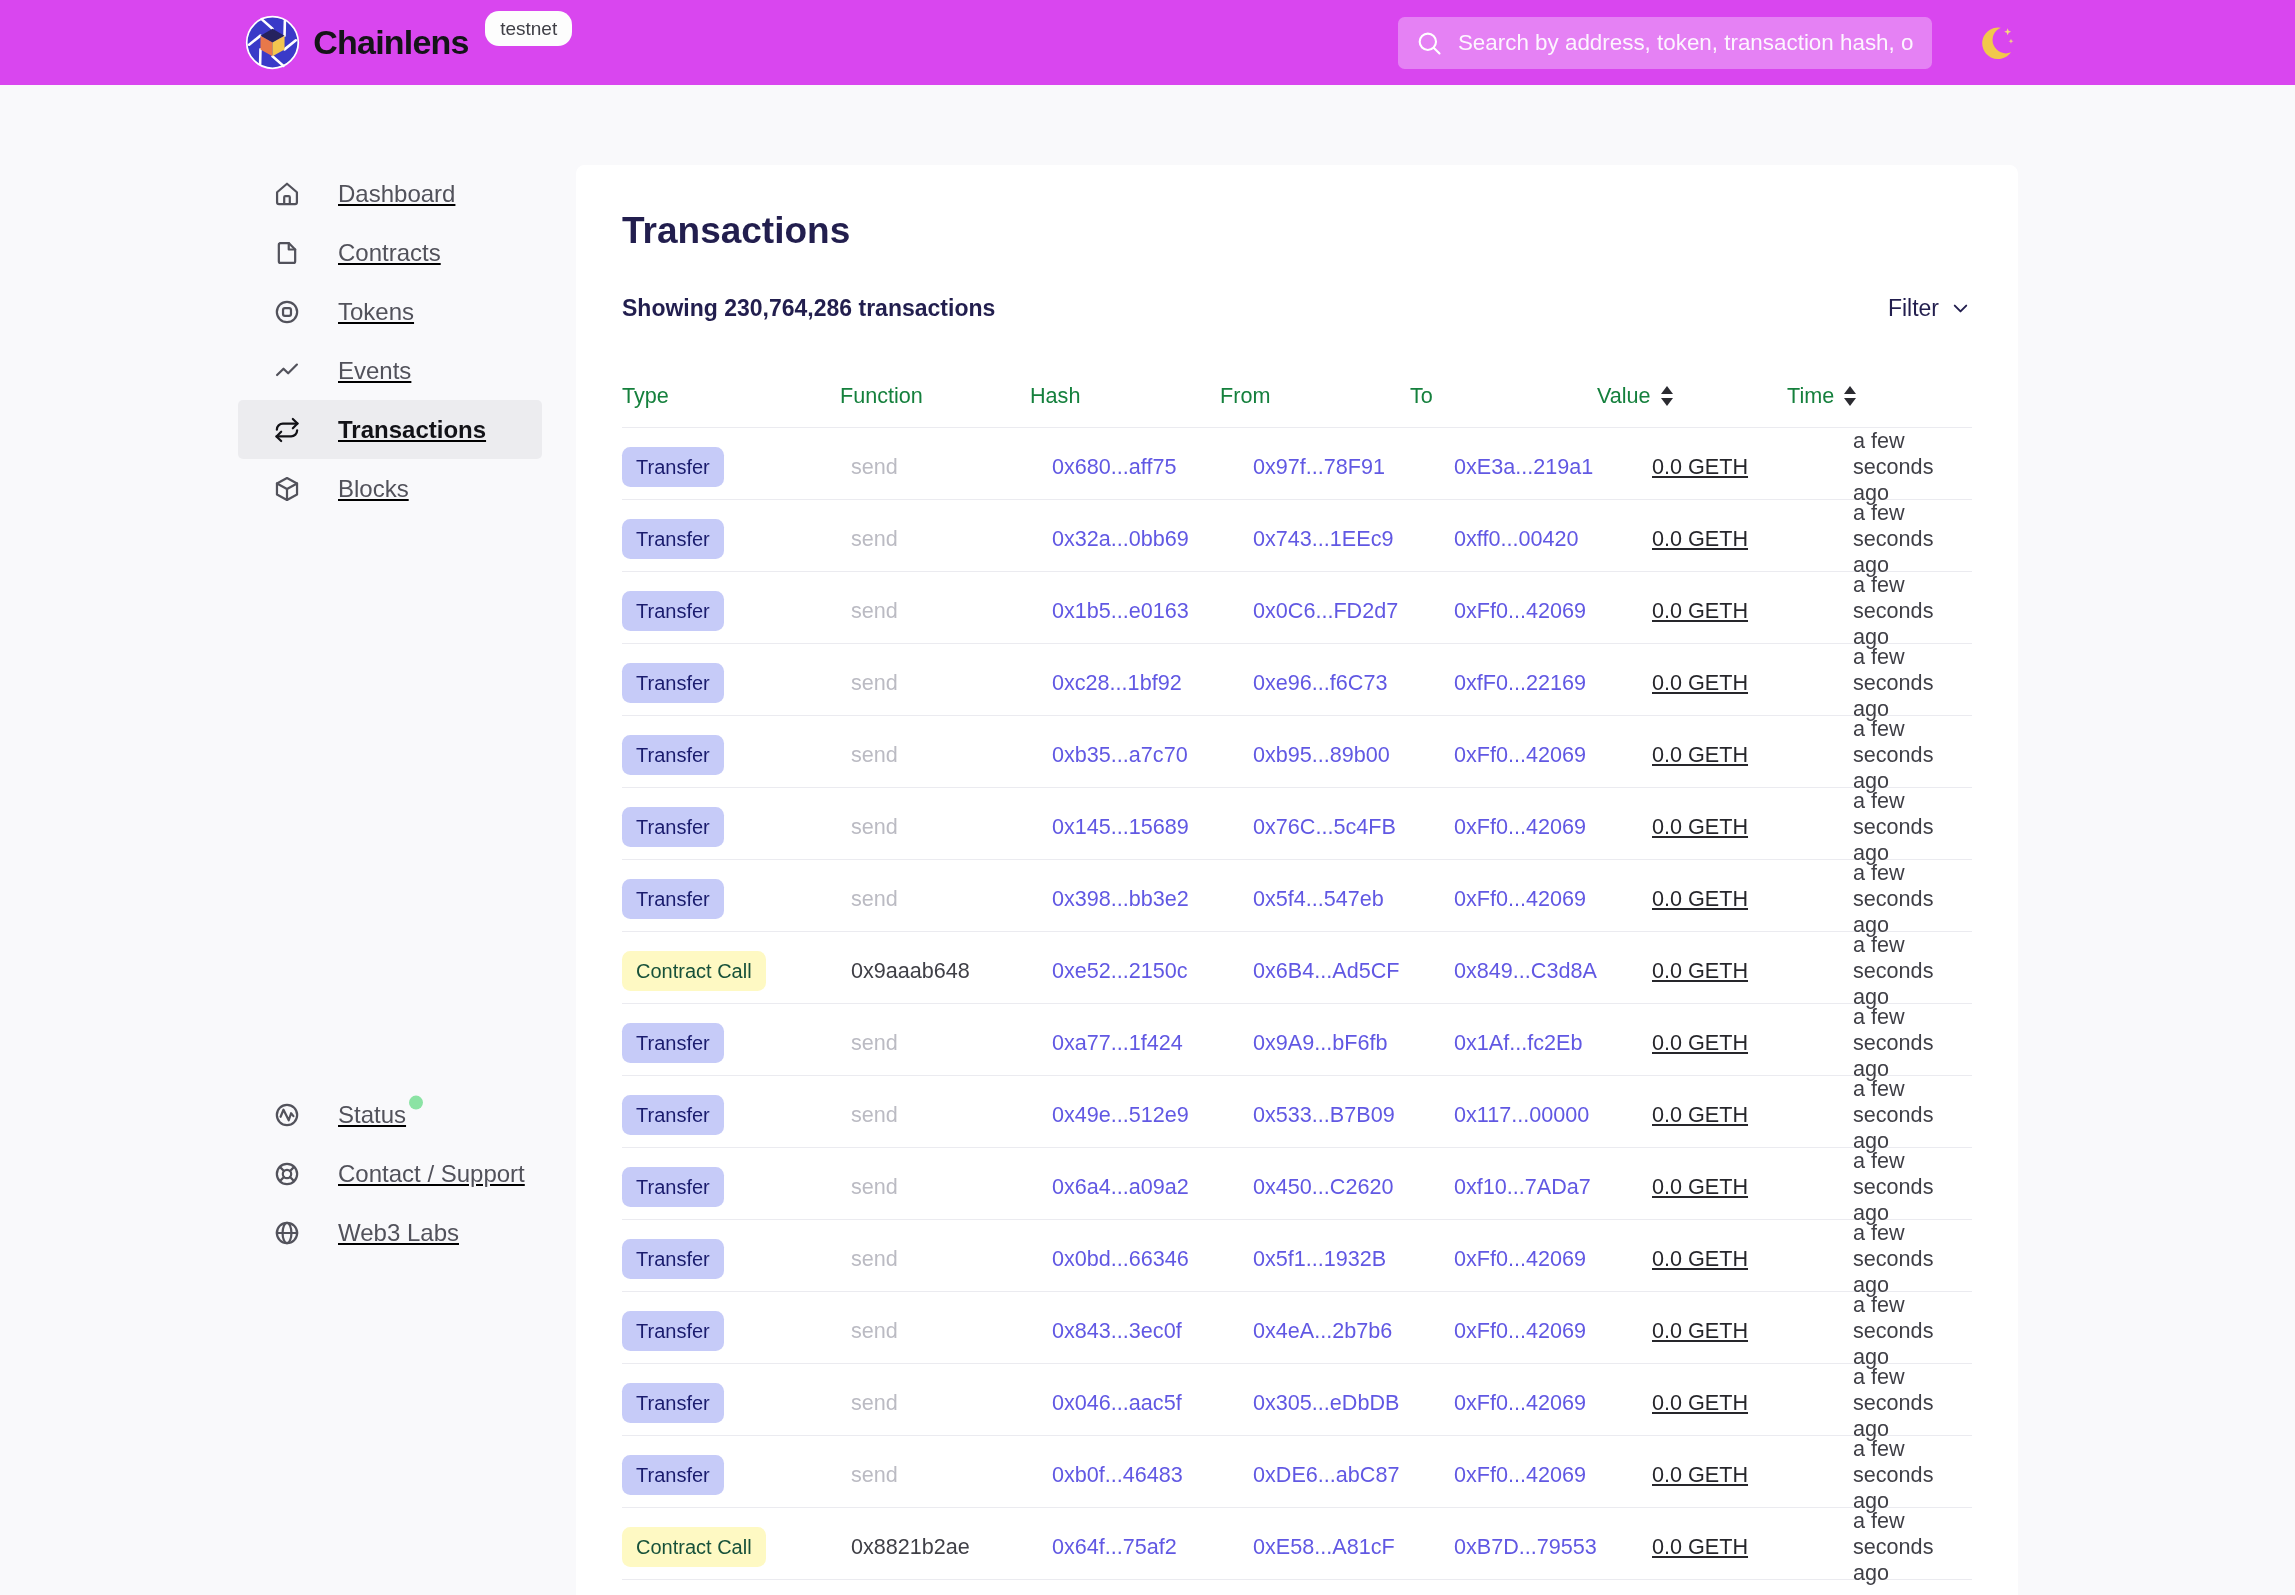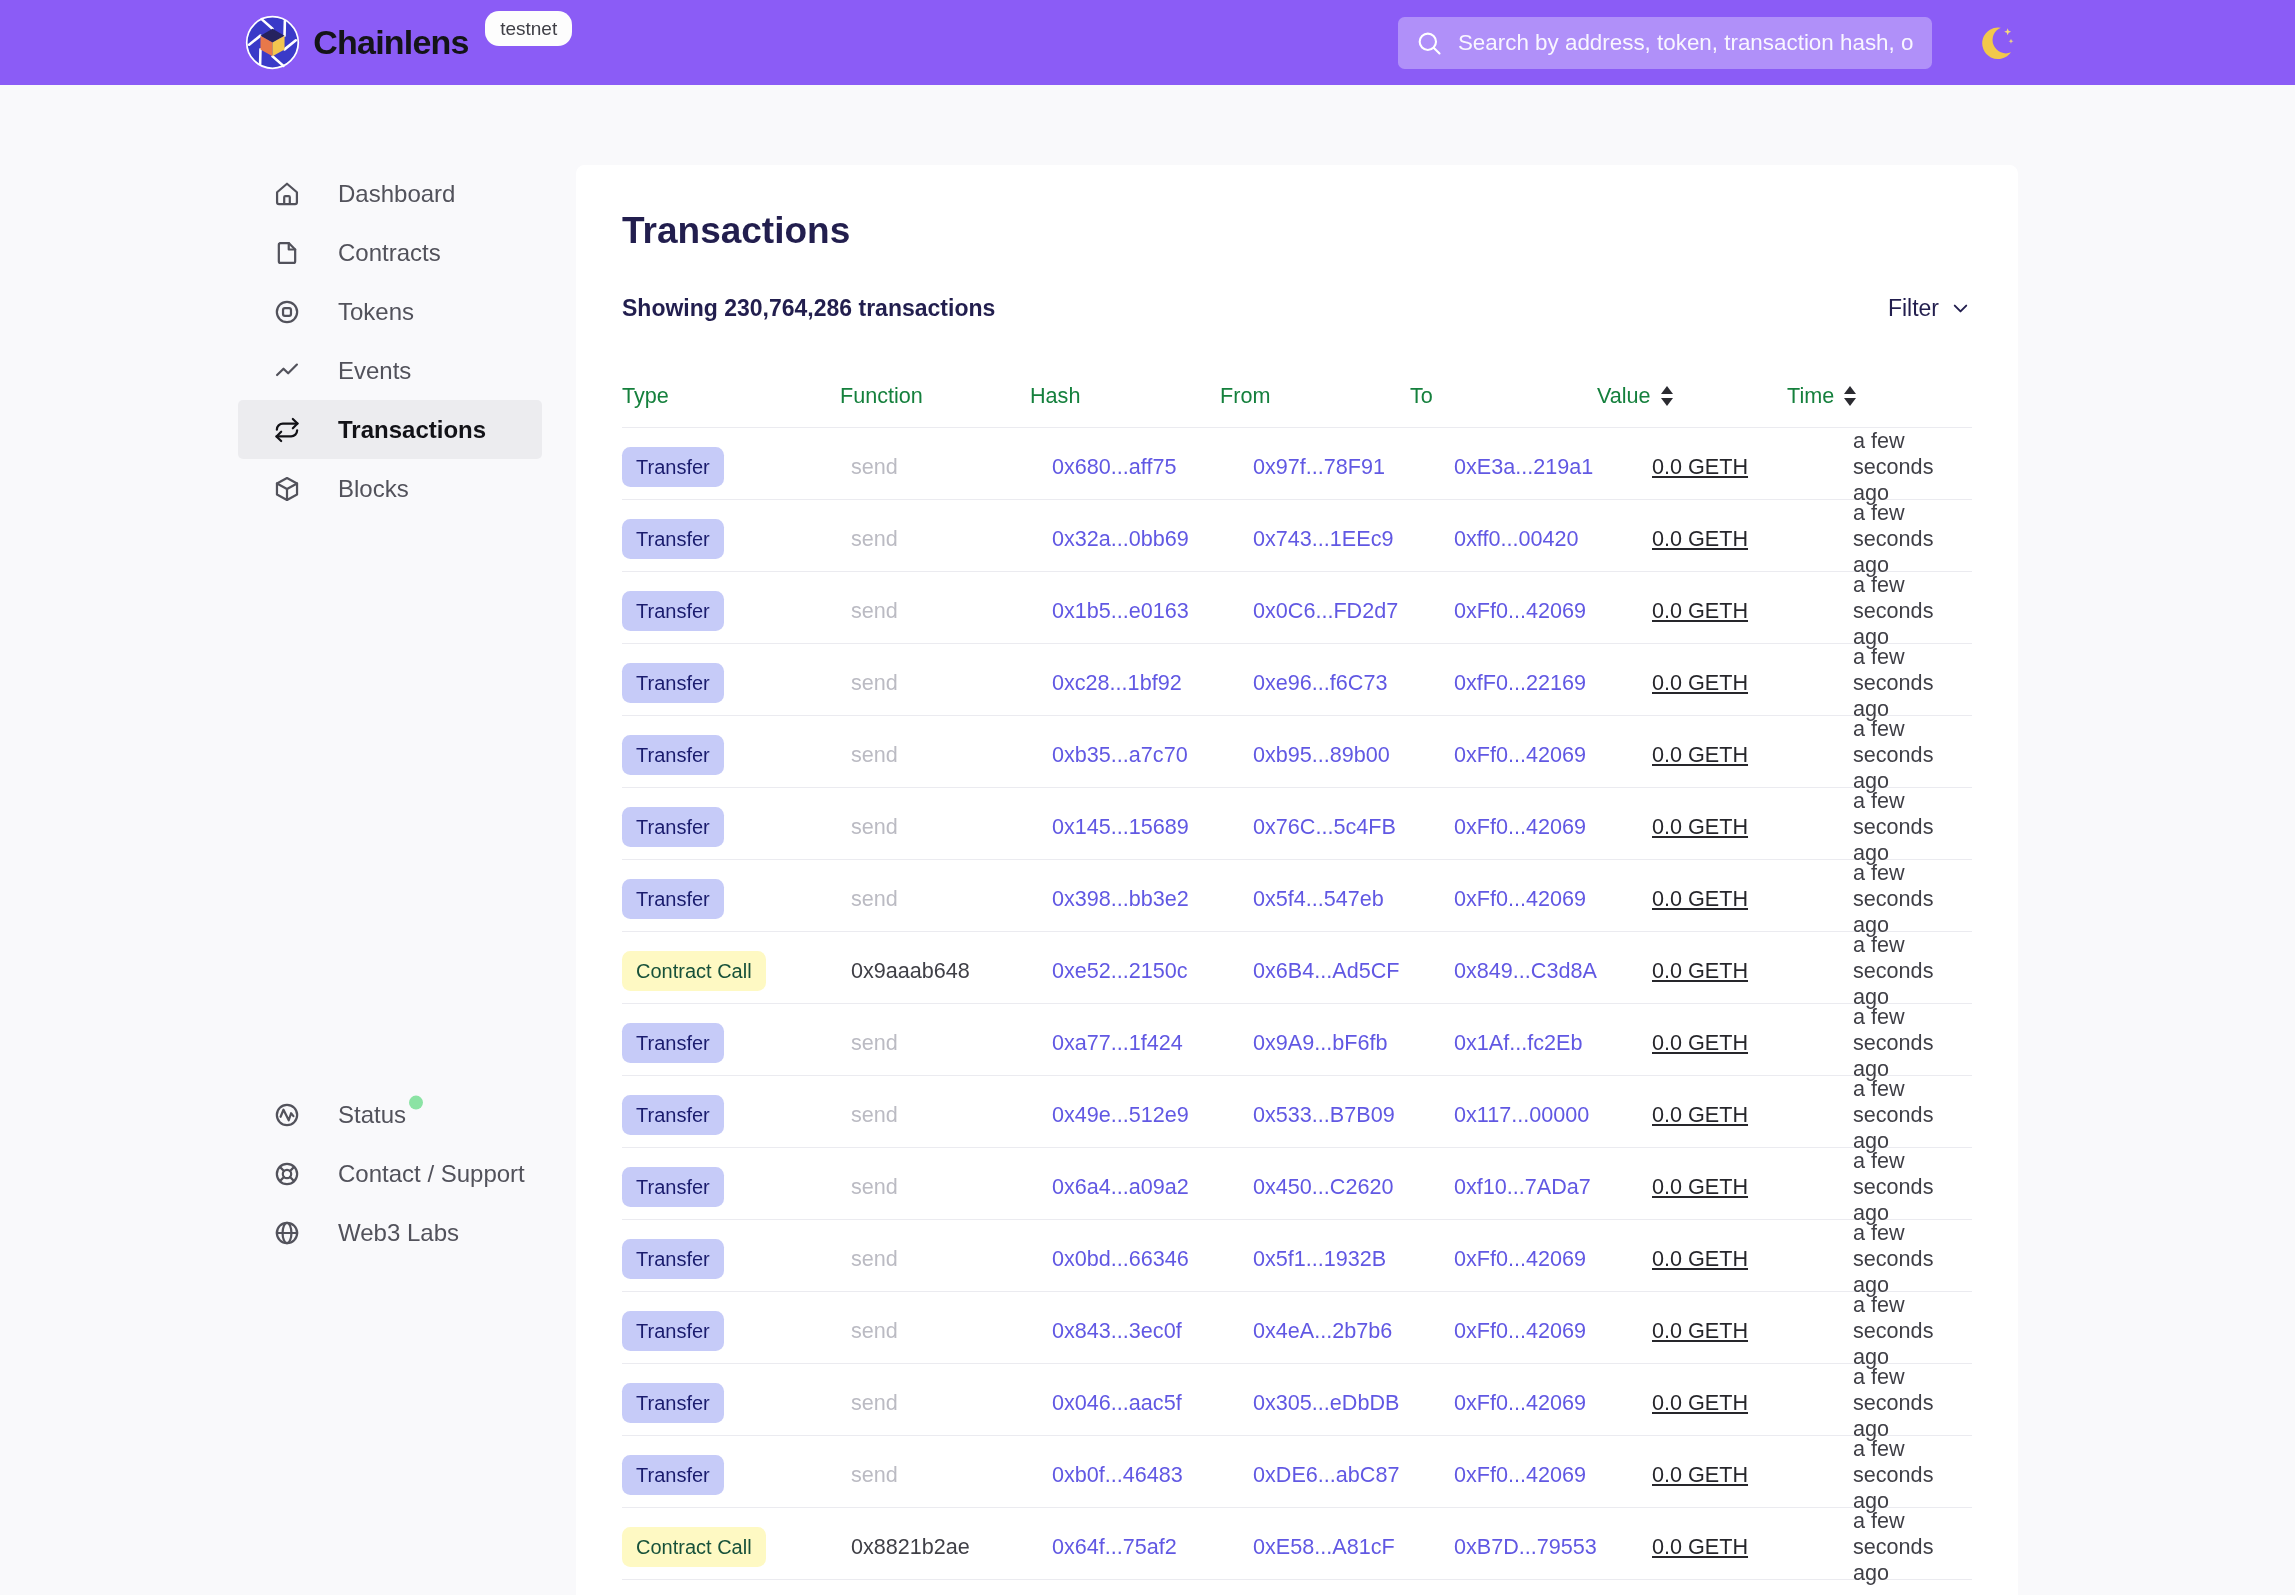--- a/index.html
+++ b/index.html
@@ -4,33 +4,33 @@
 <style>
   * { box-sizing: border-box; }
   html,body { margin:0; padding:0; }
   body {
     width:2295px; height:1595px; position:relative; overflow:hidden;
     background:#F9F9FB;
     font-family:"Liberation Sans","DejaVu Sans",sans-serif;
   }
 
   
-  .topbar { position:absolute; top:0; left:0; width:2295px; height:85px; background:#8b5cf6; }
+  .topbar { position:absolute; top:0; left:0; width:2295px; height:85px; background:#d946ef; }
   .brand-wrap { position:absolute; left:245px; top:0; height:85px; display:flex; align-items:center; }
   .logo { width:55px; height:55px; display:flex; }
   .brand-name { font-size:34px; font-weight:bold; color:#141418; margin-left:13.3px; letter-spacing:-0.8px; }
   .env-badge { background:#FDFDFD; border-radius:14px; padding:6.6px 15px; font-size:19px; color:#3F3F46; margin-left:16.6px; transform:translateY(-14px); }
   .search-bar { position:absolute; left:1398px; top:16.6px; width:534px; height:52px; background:rgba(255,255,255,0.32); border-radius:6.6px; display:flex; align-items:center; padding:0 16.6px; }
   .search-bar svg { width:28px; height:28px; flex:none; }
   .search-input { background:transparent; border:none; outline:none; color:#FFFFFF; font-size:22.4px; width:100%; margin-left:13.3px; font-family:inherit; }
   .search-input::placeholder { color:rgba(255,255,255,0.92); }
   .theme-toggle { position:absolute; left:1975px; top:23px; width:40px; height:40px; cursor:pointer; display:flex; }
 
   
-  .sidebar { position:absolute; left:238px; top:85px; width:304px; height:1316px; display:flex; flex-direction:column; padding-top:79px; }
+  .sidebar { position:absolute; left:238px; top:85px; width:304px; height:1316px; display:flex; flex-direction:column; padding-top:79px;text-decoration:underline; }
   .nav-item { height:59px; flex:none; display:flex; align-items:center; padding-left:35px; color:#52525B; font-size:24px; border-radius:5px; cursor:pointer; }
   .nav-item .icn { width:28px; height:28px; margin-right:37px; flex:none; display:flex; }
   .nav-item .icn svg { width:28px; height:28px; }
   .nav-item.active { background:#ECECEF; color:#121217; font-weight:bold; }
   .sidebar-footer { margin-top:auto; padding-bottom:139px; }
   .status-dot { width:14px; height:14px; border-radius:50%; display:inline-block; margin-left:2.5px; transform:translateY(-12.4px); }
 
   
   .card { position:absolute; left:576px; top:165px; width:1442px; height:1477px; background:#FFFFFF; border-radius:8.3px; padding:0 46px; }
   .card-title { margin-top:41px; font-size:37px; line-height:50px; font-weight:bold; color:#221E4E; }

